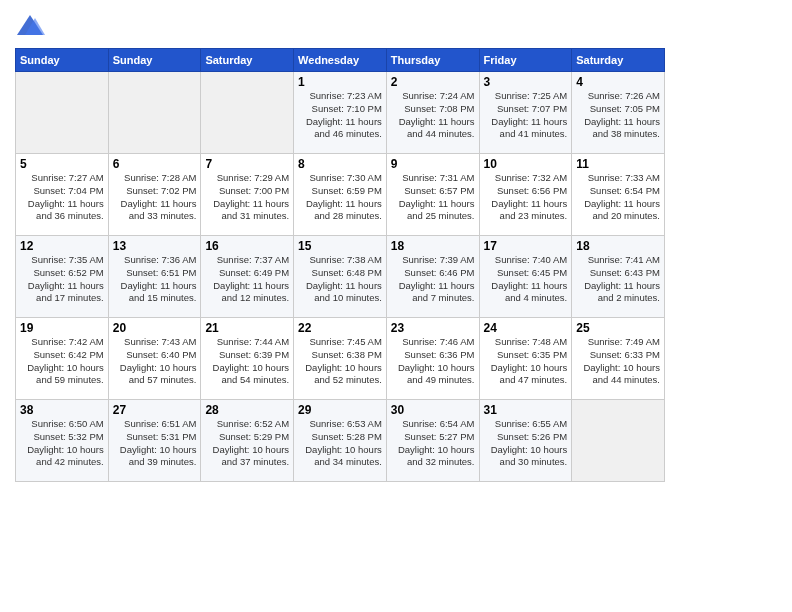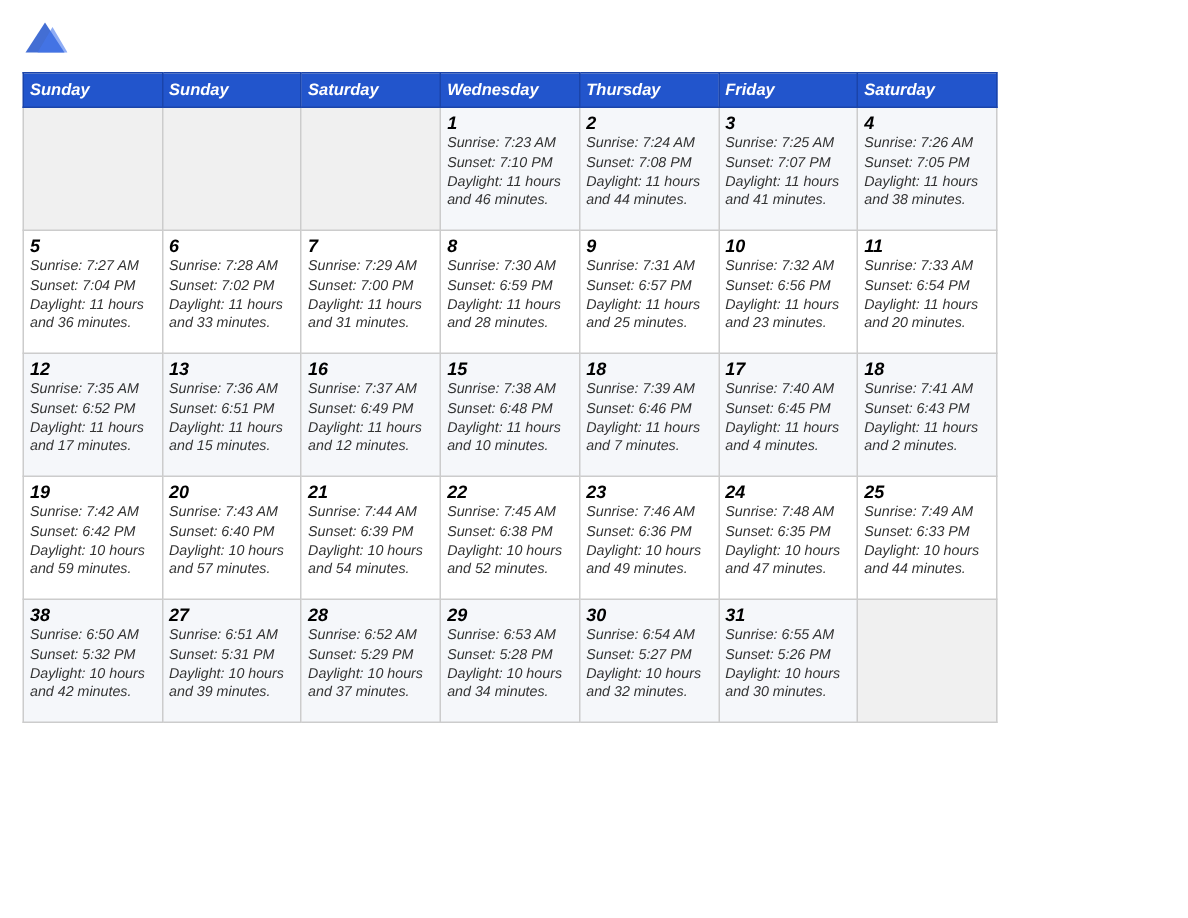--- a/index.html
+++ b/index.html
@@ -8,21 +8,20 @@
       background: #fff;
       width: 792px;
       height: 612px;
       overflow: hidden;
     }
     .container {
       width: 680px;
       height: 612px;
       padding: 10px 15px;
       background: #fff;
-      font-style: italic;
     }
     .header {
       display: flex;
       justify-content: space-between;
       align-items: flex-start;
       margin-bottom: 8px;
     }
     .logo {
       display: flex;
       align-items: center;
@@ -90,20 +89,21 @@
     .day-number {
       font-weight: bold;
       font-size: 12px;
       display: block;
       margin-bottom: 1px;
     }
     .day-info {
       font-size: 9.5px;
       color: #333;
       line-height: 1.35;
+      text-align: right;
     }
     .empty-cell {
       background: #f0f0f0 !important;
     }
   </style>
 </head>
 <body>
 
 <div class="container">
   <div class="header">

